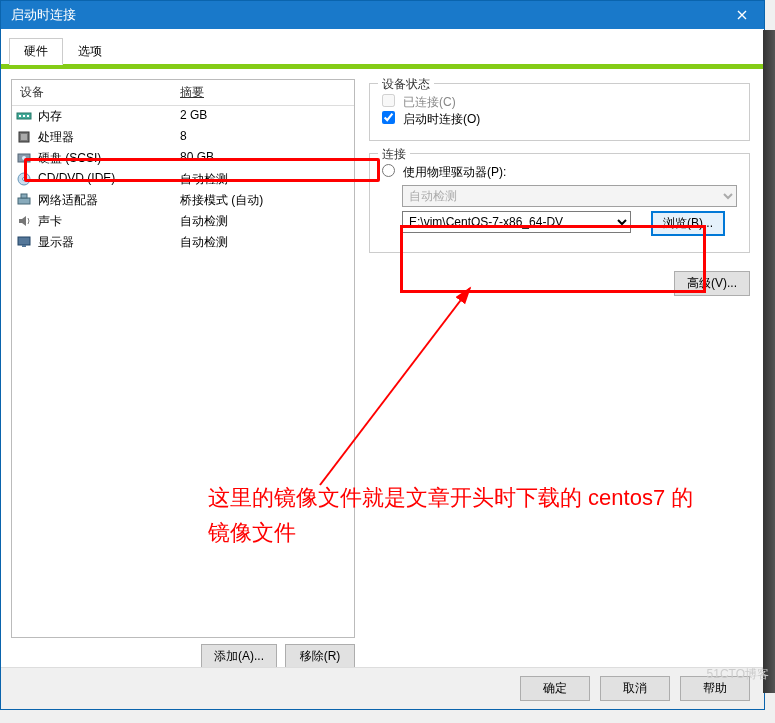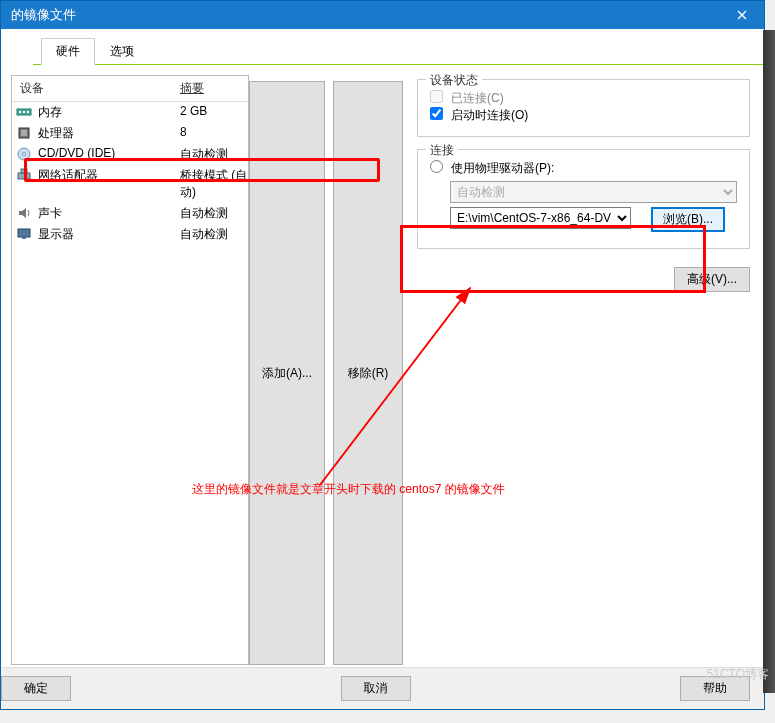--- a/index.html
+++ b/index.html
@@ -2,25 +2,25 @@
 <html><head>
 <meta charset="utf-8">
 <style>
 * { box-sizing: border-box; margin: 0; padding: 0; font-family: "Microsoft YaHei", "Segoe UI", sans-serif; font-size: 12px; }
 body { background: #f0f0f0; width: 775px; height: 723px; position: relative; overflow: hidden; }
 .shadow-border { position: absolute; right: 0; top: 30px; bottom: 30px; width: 12px; background: linear-gradient(to right, #333, #555); }
 .dialog { position: absolute; left: 0; top: 0; width: 765px; height: 710px; background: #fff; border: 1px solid #0a64ad; }
 .titlebar { height: 28px; background: #1979ca; color: #fff; display: flex; align-items: center; padding-left: 10px; }
 .titlebar .title { flex: 1; font-size: 13px; }
 .titlebar .close { width: 44px; height: 28px; display: flex; align-items: center; justify-content: center; cursor: pointer; }
-.tabs { display: flex; padding: 8px 8px 0 8px; border-bottom: 1px solid #84cc16; margin-left: 32px; }
+.tabs { display: flex; padding: 8px 8px 0 8px; border-bottom: 5px solid #84cc16; }
 .tab { padding: 4px 14px; border: 1px solid transparent; border-bottom: none; cursor: pointer; position: relative; top: 1px; }
 .tab.active { background: #fff; border-color: #ccc; border-bottom: 1px solid #fff; }
 .content { display: flex; padding: 10px; gap: 10px; height: 610px; }
-.left-panel { width: 392px; display: flex; flex-direction: row; }
+.left-panel { width: 344px; display: flex; flex-direction: column; }
 .device-list { flex: 1; border: 1px solid #bbb; background: #fff; display: flex; flex-direction: column; }
 .list-header { display: flex; border-bottom: 1px solid #ddd; background: #fff; }
 .list-header .col { padding: 4px 8px; color: #333; }
 .col-dev { width: 160px; }
 .col-sum { flex: 1; text-decoration: underline; }
 .list-body { flex: 1; overflow: auto; }
 .row { display: flex; padding: 2px 0; align-items: flex-start; }
 .row .icon-cell { width: 24px; display: flex; justify-content: center; }
 .row .dev-cell { width: 136px; padding-left: 2px; }
 .row .sum-cell { flex: 1; padding-left: 8px; }
@@ -31,35 +31,35 @@
 .group-title { position: absolute; top: -8px; left: 8px; background: #fff; padding: 0 4px; color: #333; }
 .checkbox-row, .radio-row { display: flex; align-items: flex-start; margin: 0 0; gap: 4px; }
 input[type=checkbox], input[type=radio] { margin-right: 4px; }
 .combo { display: flex; align-items: center; margin: 4px 0 4px 20px; }
 select { flex: 1; padding: 2px; border: 1px solid #7a7a7a; background: #fff; height: 22px; }
 select:disabled { background: #f0f0f0; color: #888; }
 .browse-row { display: flex; gap: 20px; margin: 4px 12px 4px 20px; }
 .browse-row select { flex: 1; }
 .btn-browse { padding: 2px 10px; border: 2px solid #0078d7; background: #e5f1fb; cursor: pointer; }
 .btn-row-r { display: flex; justify-content: flex-end; margin-top: 6px; }
-.bottom-bar { position: absolute; bottom: 0; left: 0; right: 0; height: 42px; display: flex; justify-content: space-between; align-items: center; gap: 10px; padding-right: 14px; border-top: 1px solid #ddd; background: #f0f0f0; }
+.bottom-bar { position: absolute; bottom: 0; left: 0; right: 0; height: 42px; display: flex; justify-content: flex-end; align-items: center; gap: 10px; padding-right: 14px; border-top: 1px solid #ddd; background: #f0f0f0; }
 .highlight-red { position: absolute; border: 3px solid #ff0000; pointer-events: none; }
 .hl1 { left: 24px; top: 158px; width: 356px; height: 24px; border-radius: 2px; }
 .hl2 { left: 400px; top: 225px; width: 306px; height: 68px; }
 .arrow-line { position: absolute; pointer-events: none; }
-.annotation { position: absolute; left: 192px; top: 480px; width: 490px; color: #ff0000; font-size: 12px; line-height: 1.6; pointer-events: none; }
+.annotation { position: absolute; left: 208px; top: 480px; width: 490px; color: #ff0000; font-size: 22px; line-height: 1.6; pointer-events: none; }
 .watermark { position: absolute; right: 6px; bottom: 40px; color: #ccc; font-size: 12px; }
 </style>
 </head>
 <body>
 
 <div class="dialog">
 
   <div class="titlebar">
-    <span class="title">的镜像文件</span>
+    <span class="title">启动时连接</span>
     <div class="close">
       <svg width="10" height="10" viewBox="0 0 10 10">
           <path d="M1 1 L9 9 M9 1 L1 9" stroke="#fff" stroke-width="1.4"></path>
         </svg>
     </div>
   </div>
 
   <div class="tabs">
     <div class="tab active">硬件</div>
     <div class="tab">选项</div>
@@ -88,20 +88,30 @@
             </div>
             <div class="row">
               <span class="icon-cell">
                 <svg width="16" height="16">
                   <rect x="3" y="3" width="10" height="10" fill="#777" stroke="#333"></rect>
                   <rect x="5" y="5" width="6" height="6" fill="#aaa"></rect>
                 </svg>
               </span>
               <span class="dev-cell">处理器</span>
               <span class="sum-cell">8</span>
+            </div>
+            <div class="row">
+              <span class="icon-cell">
+                <svg width="16" height="16">
+                  <rect x="2" y="4" width="12" height="8" fill="#89a" stroke="#567"></rect>
+                  <circle cx="8" cy="8" r="2" fill="#def"></circle>
+                </svg>
+              </span>
+              <span class="dev-cell">硬盘 (SCSI)</span>
+              <span class="sum-cell">80 GB</span>
             </div>
             <div class="row">
               <span class="icon-cell">
                 <svg width="16" height="16">
                   <circle cx="8" cy="8" r="6" fill="#cde" stroke="#69b"></circle>
                   <circle cx="8" cy="8" r="1.5" fill="#fff" stroke="#69b"></circle>
                 </svg>
               </span>
               <span class="dev-cell">CD/DVD (IDE)</span>
               <span class="sum-cell">自动检测</span>

